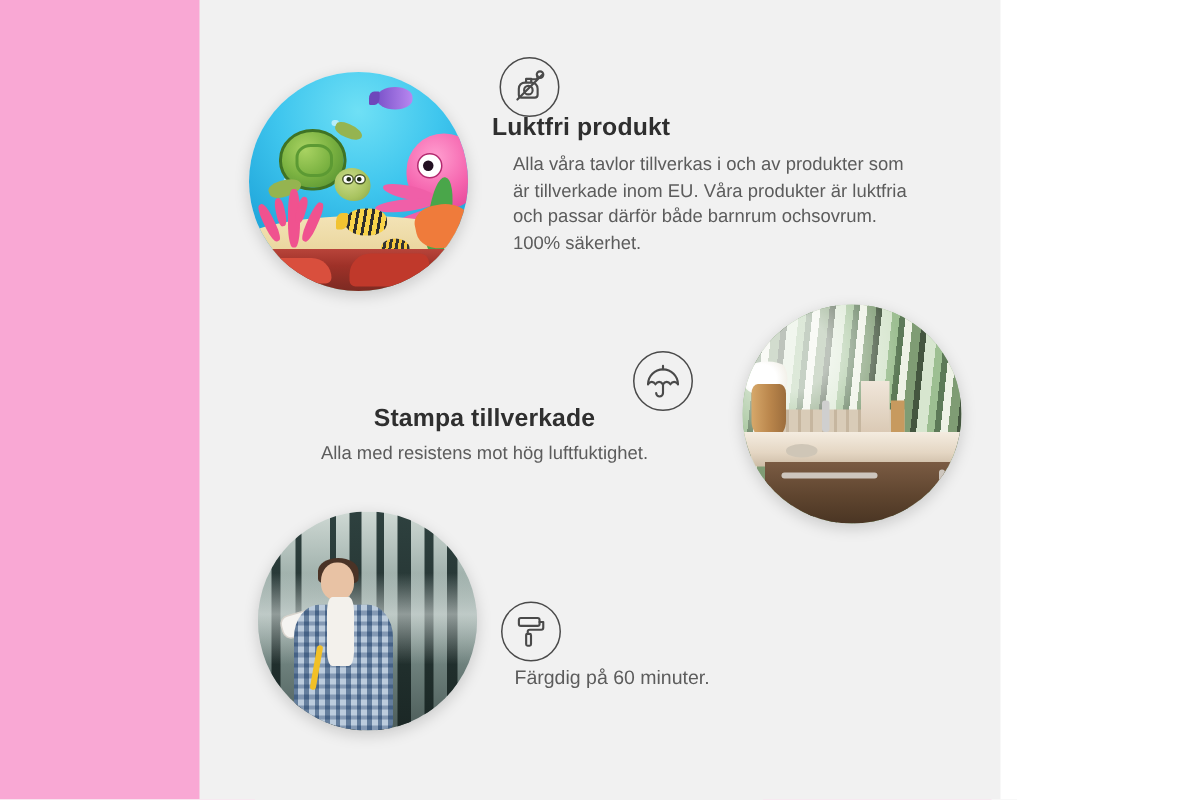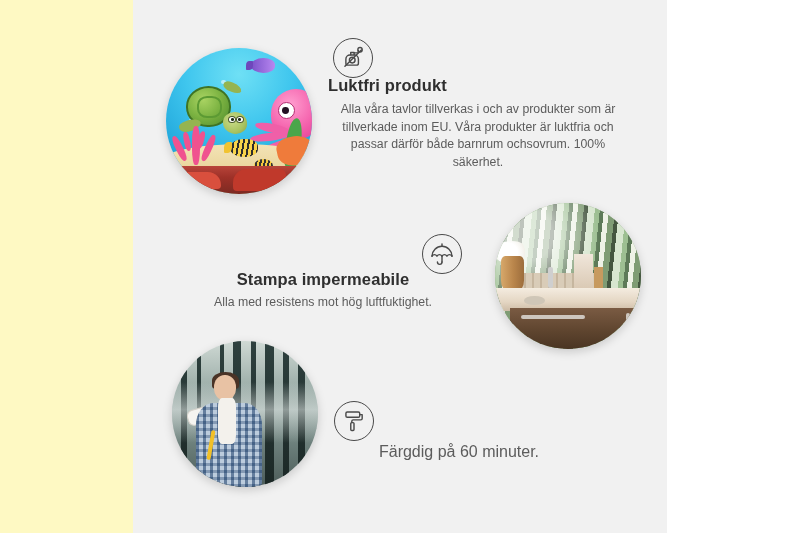--- a/index.html
+++ b/index.html
@@ -2,21 +2,21 @@
 <html><head>
 <meta charset="utf-8">
 <style>
   html,body{margin:0;padding:0;}
   body{
     width:800px;height:533px;overflow:hidden;
     background:#ffffff;
     font-family:"Liberation Sans", sans-serif;
     -webkit-font-smoothing:antialiased;
   }
-  .stage{position:relative;width:661px;height:533px;background:#fef9c3;}
+  .stage{position:relative;width:661px;height:533px;background:#f9a8d4;}
   .panel{
     position:absolute;left:133px;top:0;width:534px;height:533px;
     background:#f1f1f1;
   }
 
   
   .photo{
     position:absolute;border-radius:50%;overflow:hidden;
     box-shadow:0 3px 10px rgba(0,0,0,.17);
   }
@@ -242,36 +242,36 @@
     position:absolute;border:1.6px solid #4a4a4a;border-radius:50%;
     box-sizing:border-box;
   }
   .icon-circle svg{position:absolute;inset:0;width:100%;height:100%;}
 
   .block{position:absolute;}
   .block h2{
     margin:0;font-weight:700;color:#2f2f2f;letter-spacing:.1px;
   }
   .block p{
-    margin:0;color:#5c5c5c;text-align:center;
+    margin:14px;color:#5c5c5c;
   }
 
   #block-odor{left:328px;top:75px;width:300px;}
   #block-odor h2{font-size:16.5px;line-height:20px;}
   #block-odor p{margin-top:6px;font-size:12.3px;line-height:17.6px;}
   #icon-odor{left:333px;top:38px;width:40px;height:40px;}
 
   #block-water{left:182px;top:269px;width:282px;text-align:center;}
   #block-water h2{font-size:16.5px;line-height:20px;}
   #block-water p{margin-top:5px;font-size:12.3px;line-height:17px;}
   #icon-water{left:422px;top:234px;width:40px;height:40px;}
 
   #block-mount{left:329px;top:438px;width:260px;}
   #block-mount h2{font-size:16.5px;line-height:20px;}
-  #block-mount p{margin-top:5px;font-size:16px;line-height:17px;}
+  #block-mount p{margin-top:5px;font-size:13px;line-height:17px;}
   #icon-mount{left:334px;top:401px;width:40px;height:40px;}
 </style>
 </head>
 <body>
 
 <div class="stage">
   <div class="panel"></div>
 
   <div class="photo" id="photo-sea">
     <div class="inner">
@@ -369,21 +369,21 @@
   <div class="icon-circle" id="icon-water">
     <svg viewBox="0 0 40 40" fill="none" stroke="#4a4a4a" stroke-width="1.5" stroke-linecap="round" stroke-linejoin="round">
       <path d="M9.5 22.3c0-5.8 4.7-10.5 10.5-10.5s10.5 4.7 10.5 10.5"></path>
       <path d="M9.5 22.3c1.4-2.2 3.8-2.2 5.2 0 1.4-2.2 3.8-2.2 5.3 0 1.4-2.2 3.8-2.2 5.2 0 1.4-2.2 3.9-2.2 5.3 0"></path>
       <line x1="20" y1="22.3" x2="20" y2="28.5"></line>
       <path d="M20 28.5c0 1.4-1.1 2.4-2.4 2.4s-2.4-1-2.4-2.4"></path>
       <line x1="20" y1="11.8" x2="20" y2="9.4"></line>
     </svg>
   </div>
   <div class="block" id="block-water">
-    <h2>Stampa impermeabile</h2>
+    <h2>Stampa tillverkade</h2>
     <p>Alla med resistens mot hög luftfuktighet.</p>
   </div>
 
   <div class="icon-circle" id="icon-mount">
     <svg viewBox="0 0 40 40" fill="none" stroke="#4a4a4a" stroke-width="1.5" stroke-linecap="round" stroke-linejoin="round">
       <rect x="11.5" y="10.5" width="14.5" height="5.6" rx="1.4"></rect>
       <path d="M26 13.3h2.6v4.1c0 .8-.6 1.4-1.4 1.4h-8.1c-.8 0-1.4.6-1.4 1.4v1.5"></path>
       <rect x="16.6" y="21.7" width="3.4" height="8.3" rx="1"></rect>
     </svg>
   </div>

